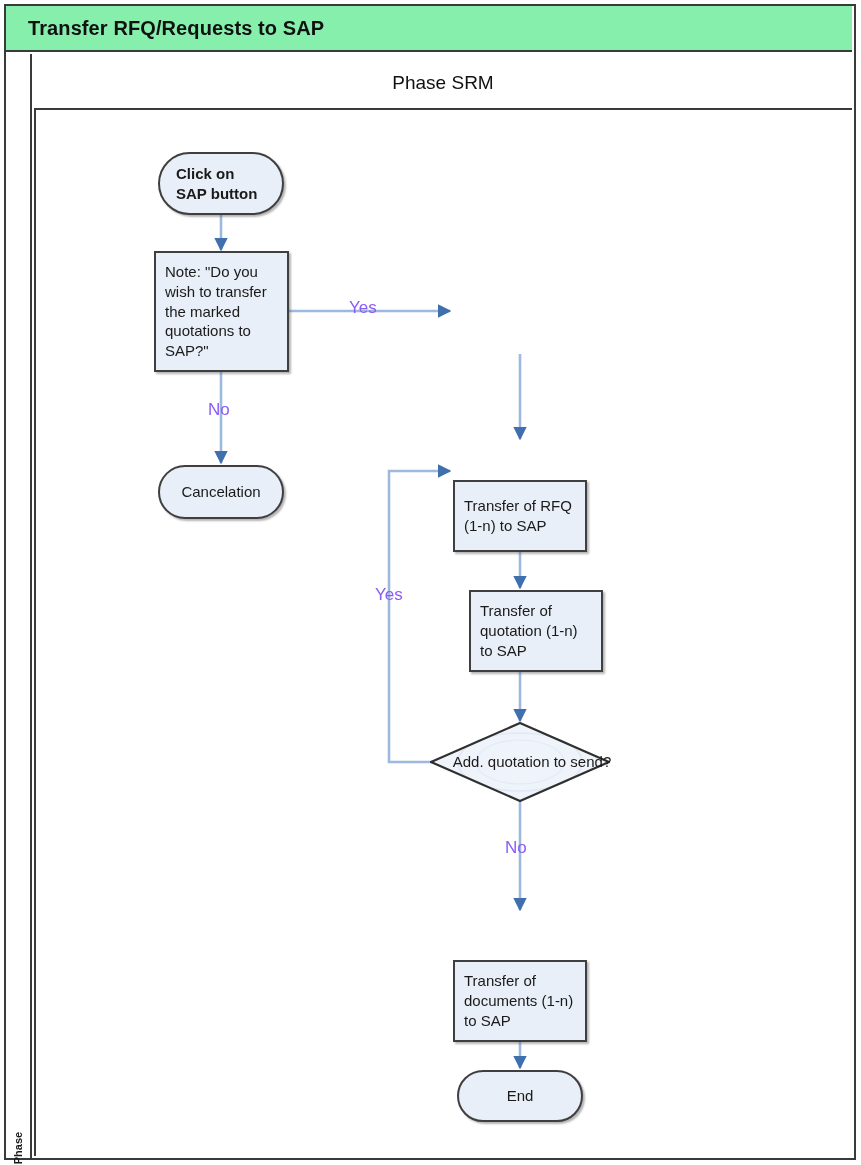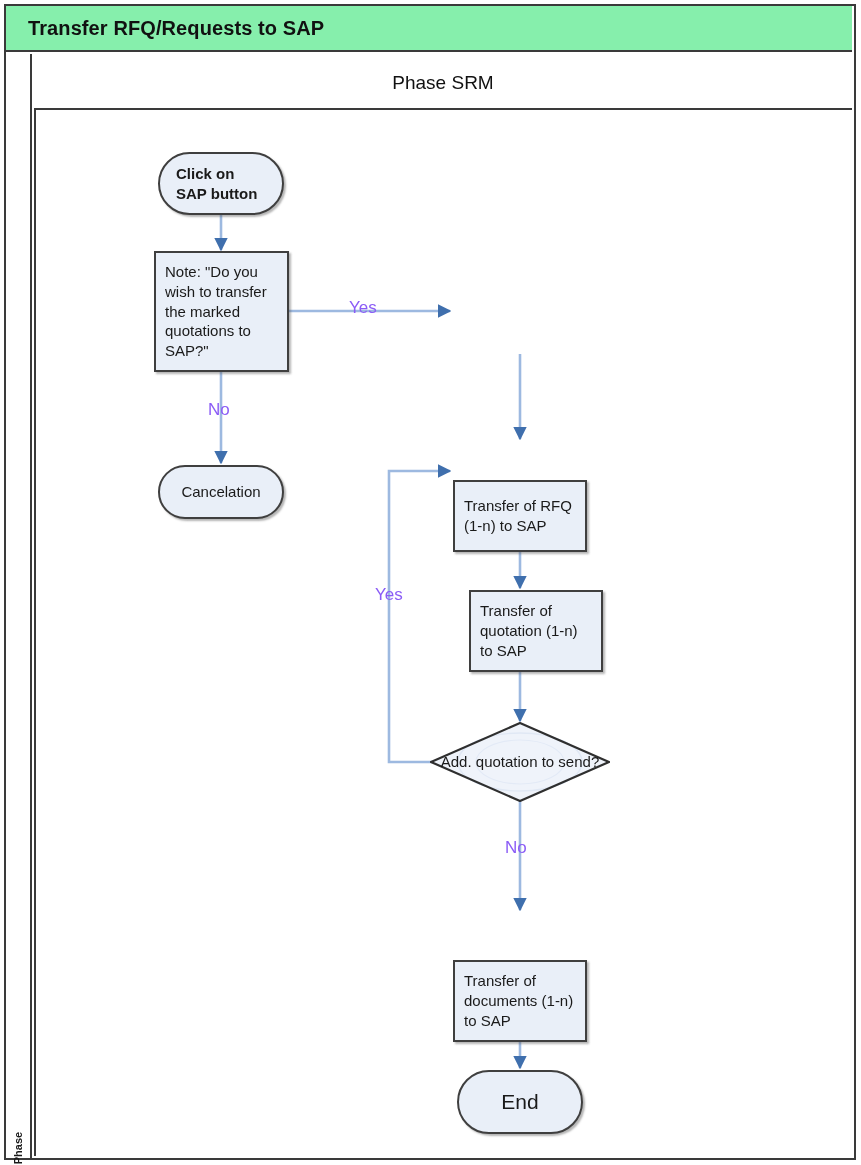--- a/index.html
+++ b/index.html
@@ -130,21 +130,21 @@
     border:none;
     box-shadow:none;
   }
   .diamond-shape{
     position:absolute;
     left:0; top:0;
     width:100%; height:100%;
   }
   .diamond-txt{
     position:absolute;
-    left:0; top:50%;
+    left:12px; top:50%;
     width:100%;
     transform:translateY(-50%);
     text-align:center;
     font-size:15px;
     line-height:1.35;
     color:#1a1a1a;
     z-index:3;
     pointer-events:none;
   }
 
@@ -229,21 +229,21 @@
       <ellipse cx="90" cy="40" rx="44" ry="22" fill="none" stroke="#d3def0" stroke-width="1.2"></ellipse>
       <polygon points="90,1 179,40 90,79 1,40" fill="#e9eff8" fill-opacity="0.72" stroke="#2f2f2f" stroke-width="2.2"></polygon>
     </svg>
     <span class="diamond-txt">Add. quotation to send?</span>
   </div>
 
   <div class="node rect" style="left:453px; top:912px; width:134px; height:82px;margin-top:48px;">
     <span class="txt">Transfer of documents (1-n) to SAP</span>
   </div>
 
-  <div class="node term center" style="left:457px; top:1070px; width:126px; height:64px; font-size:21px;">
+  <div class="node term center" style="left:457px; top:1070px; width:126px; height:52px; font-size:15px;">
     <span class="txt">End</span>
   </div>
 
   <span class="edge-label" style="left:349px; top:298px;">Yes</span>
   <span class="edge-label" style="left:208px; top:400px;">No</span>
   <span class="edge-label" style="left:375px; top:585px;">Yes</span>
   <span class="edge-label" style="left:505px; top:838px;">No</span>
 
 </div>
 

